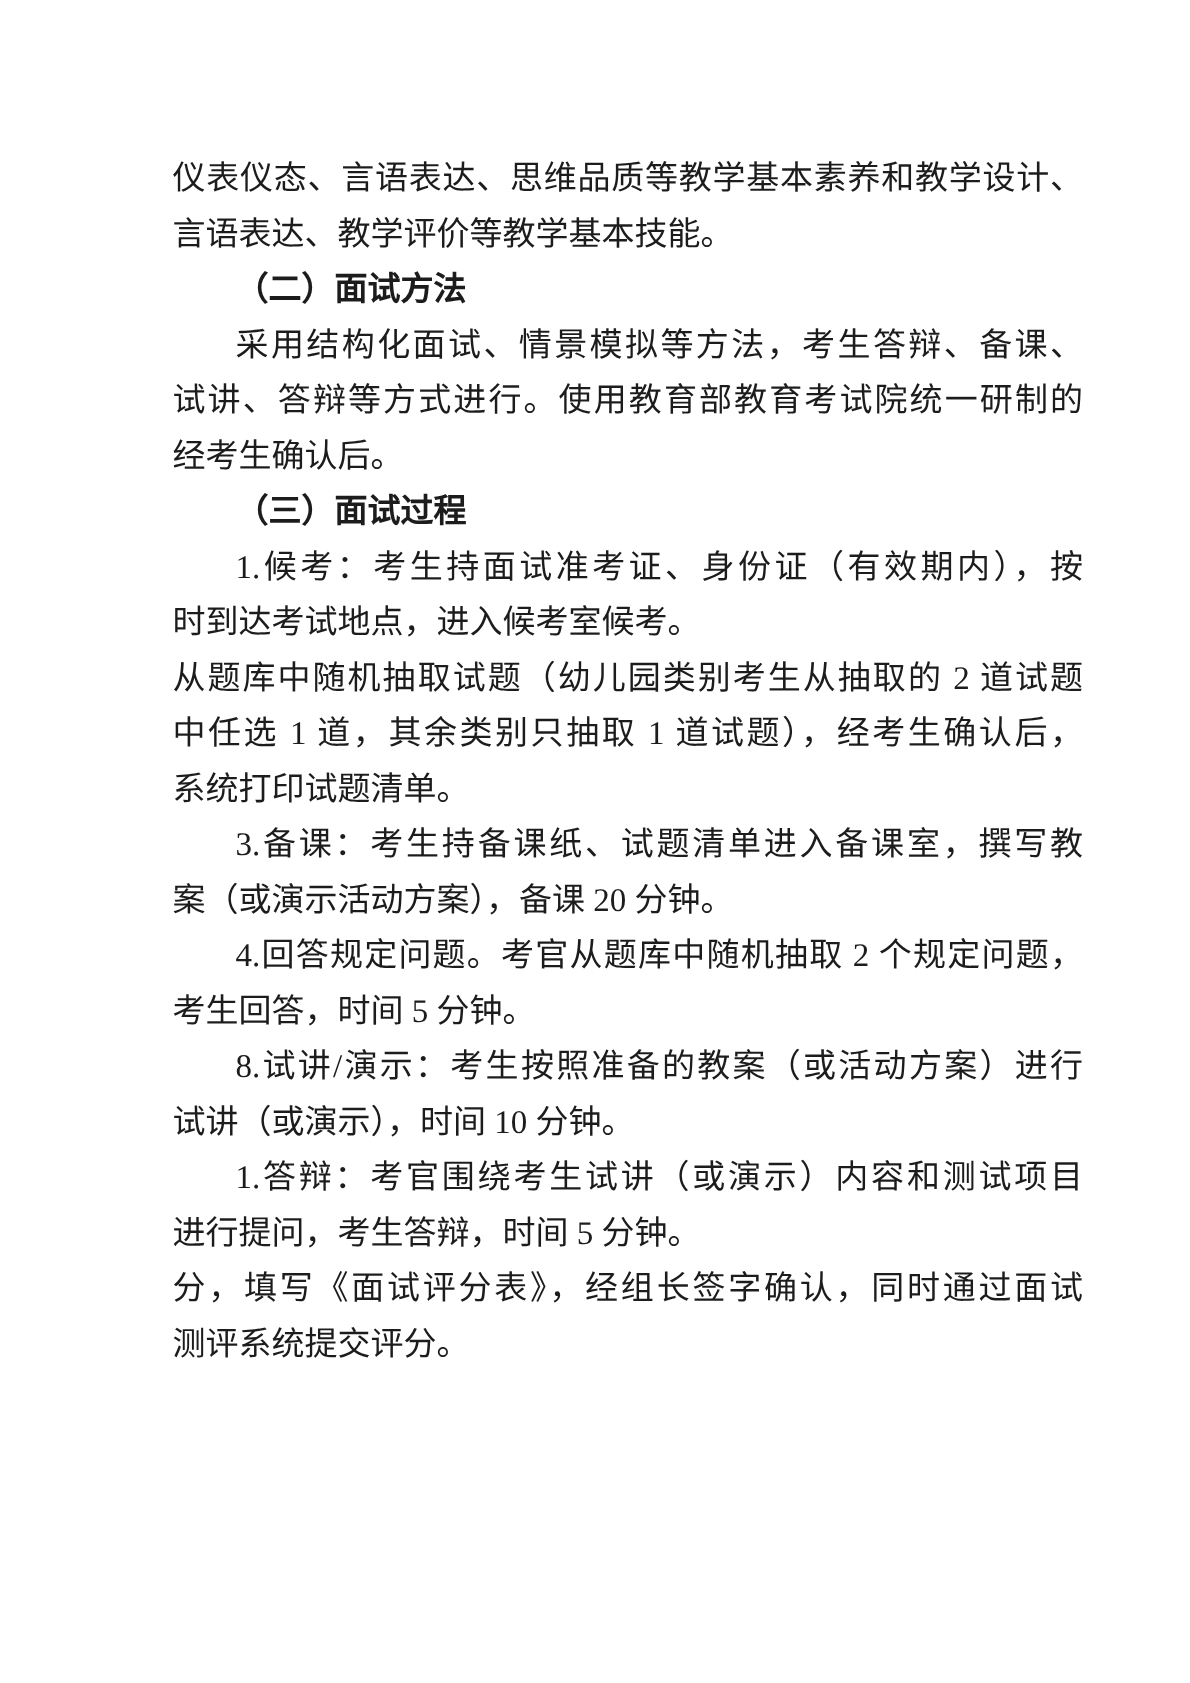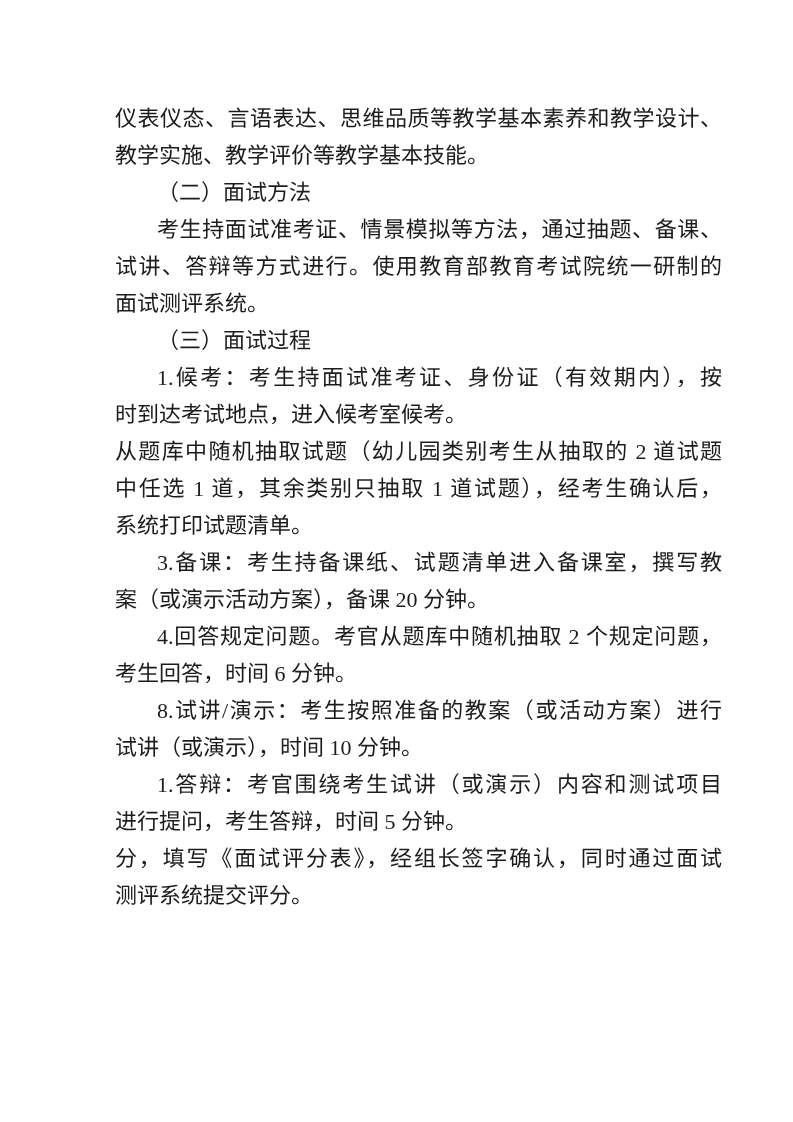--- a/index.html
+++ b/index.html
@@ -31,44 +31,44 @@
     height: 37px;
     overflow: visible;
   }
   .line.fill {
     text-align-last: justify;
   }
   .line.indent {
     text-indent: 42px;
   }
   .line.heading {
-    font-weight: normal;
+    font-weight: bold;
   }
 </style>
 </head>
 <body>
 
 <div class="page">
   <div class="text-block">
     <div class="line fill">仪表仪态、言语表达、思维品质等教学基本素养和教学设计、</div>
-    <div class="line end">教学实施、教学评价等教学基本技能。</div>
+    <div class="line end">言语表达、教学评价等教学基本技能。</div>
     <div class="line heading indent">（二）面试方法</div>
-    <div class="line fill indent">考生持面试准考证、情景模拟等方法，通过抽题、备课、</div>
+    <div class="line fill indent">采用结构化面试、情景模拟等方法，考生答辩、备课、</div>
     <div class="line fill">试讲、答辩等方式进行。使用教育部教育考试院统一研制的</div>
-    <div class="line end">面试测评系统。</div>
+    <div class="line end">经考生确认后。</div>
     <div class="line heading indent">（三）面试过程</div>
     <div class="line fill indent">1.候考：考生持面试准考证、身份证（有效期内），按</div>
     <div class="line end">时到达考试地点，进入候考室候考。</div>
     <div class="line fill">从题库中随机抽取试题（幼儿园类别考生从抽取的 2 道试题</div>
     <div class="line fill">中任选 1 道，其余类别只抽取 1 道试题），经考生确认后，</div>
     <div class="line end">系统打印试题清单。</div>
     <div class="line fill indent">3.备课：考生持备课纸、试题清单进入备课室，撰写教</div>
     <div class="line end">案（或演示活动方案），备课 20 分钟。</div>
     <div class="line fill indent">4.回答规定问题。考官从题库中随机抽取 2 个规定问题，</div>
-    <div class="line end">考生回答，时间 6 分钟。</div>
+    <div class="line end">考生回答，时间 5 分钟。</div>
     <div class="line fill indent">8.试讲/演示：考生按照准备的教案（或活动方案）进行</div>
     <div class="line end">试讲（或演示），时间 10 分钟。</div>
     <div class="line fill indent">1.答辩：考官围绕考生试讲（或演示）内容和测试项目</div>
     <div class="line end">进行提问，考生答辩，时间 5 分钟。</div>
     <div class="line fill">分，填写《面试评分表》，经组长签字确认，同时通过面试</div>
     <div class="line end">测评系统提交评分。</div>
   </div>
 </div>
 
 </body></html>

